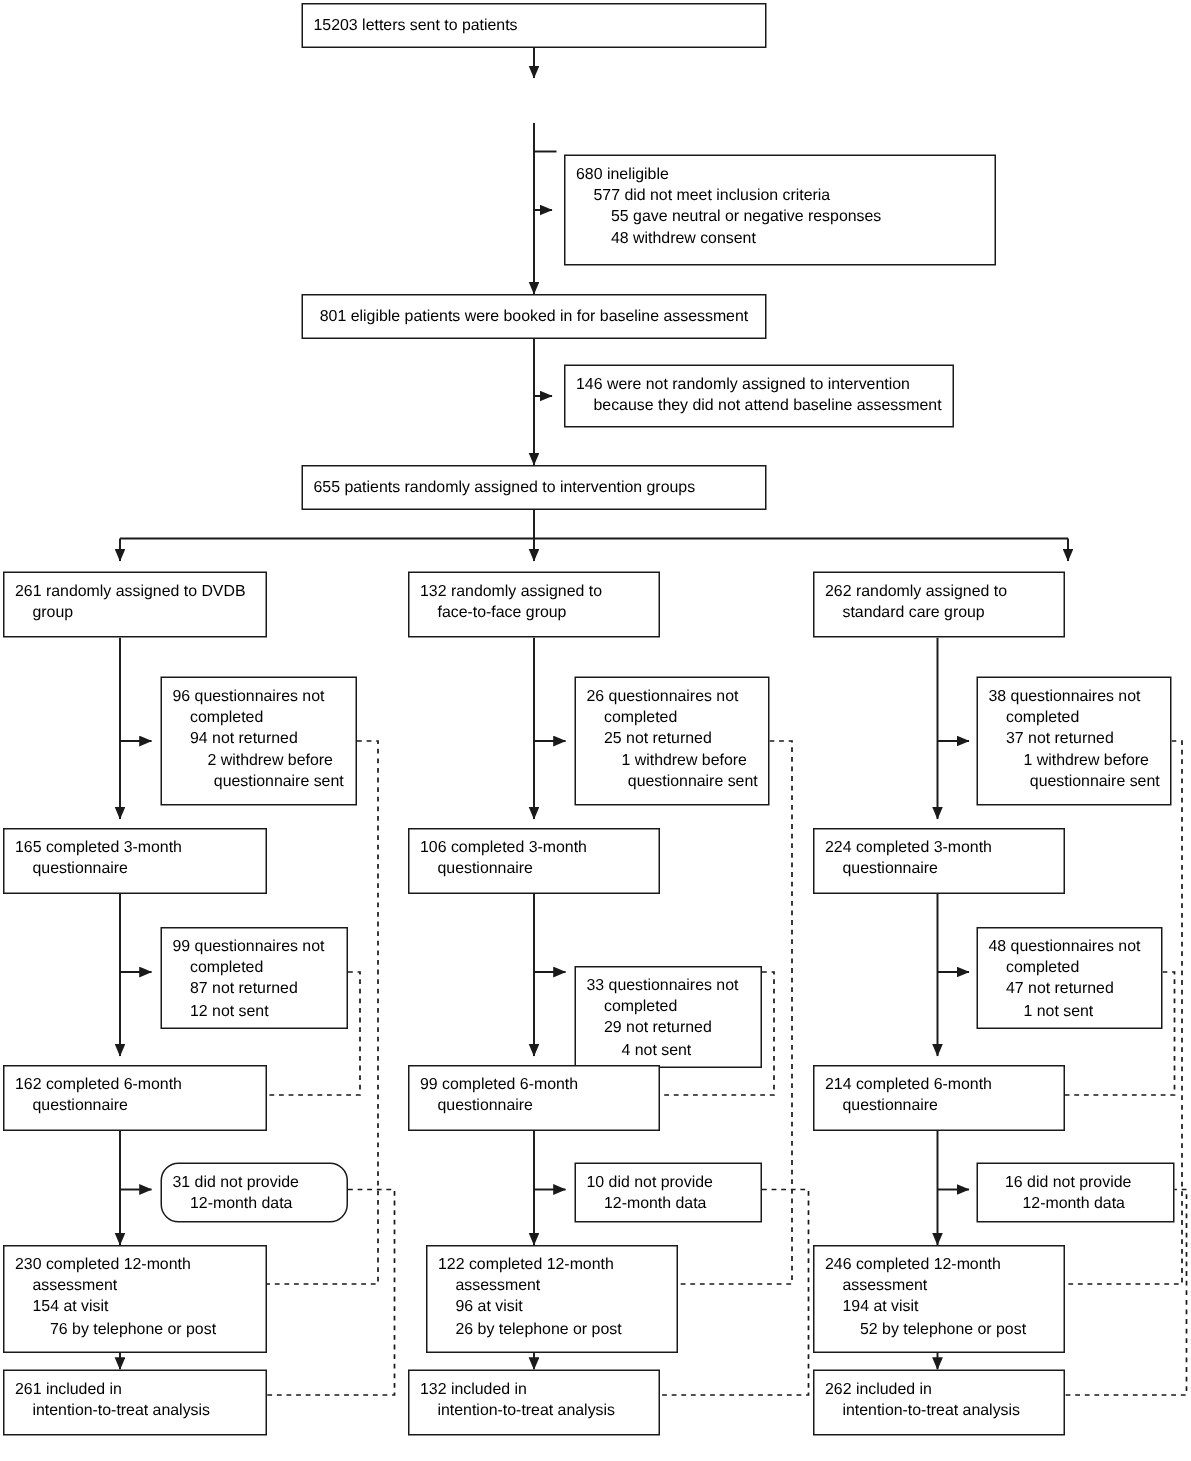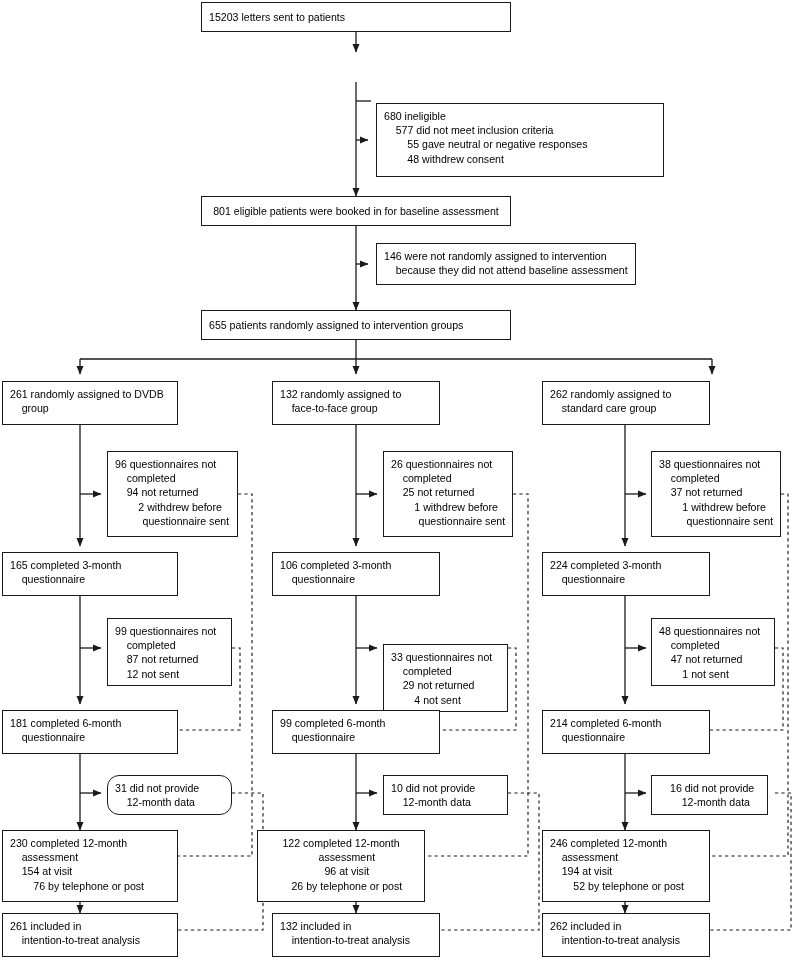--- a/index.html
+++ b/index.html
@@ -131,21 +131,21 @@
 </div>
 
 <div class="box" style="left:107px;top:618px;width:125px;height:68px;">
   <span class="ln">99 questionnaires not</span>
   <span class="ln i1">completed</span>
   <span class="ln i1">87 not returned</span>
   <span class="ln i1">12 not sent</span>
 </div>
 
 <div class="box" style="left:2px;top:710px;width:176px;height:44px;">
-  <span class="ln">181 completed 6-month</span>
+  <span class="ln">162 completed 6-month</span>
   <span class="ln i1">questionnaire</span>
 </div>
 
 <div class="box" style="left:107px;top:775px;width:125px;height:40px;border-radius:12px;">
   <span class="ln">31 did not provide</span>
   <span class="ln i1">12-month data</span>
 </div>
 
 <div class="box" style="left:2px;top:830px;width:176px;height:72px;">
   <span class="ln">230 completed 12-month</span>
@@ -187,21 +187,21 @@
 <div class="box" style="left:272px;top:710px;width:168px;height:44px;">
   <span class="ln">99 completed 6-month</span>
   <span class="ln i1">questionnaire</span>
 </div>
 
 <div class="box" style="left:383px;top:775px;width:125px;height:40px;">
   <span class="ln">10 did not provide</span>
   <span class="ln i1">12-month data</span>
 </div>
 
-<div class="box" style="left:257px;top:830px;width:168px;height:72px;text-align:center;">
+<div class="box" style="left:284px;top:830px;width:168px;height:72px;">
   <span class="ln">122 completed 12-month</span>
   <span class="ln i1">assessment</span>
   <span class="ln i1">96 at visit</span>
   <span class="ln i1">26 by telephone or post</span>
 </div>
 
 <div class="box" style="left:272px;top:913px;width:168px;height:44px;">
   <span class="ln">132 included in</span>
   <span class="ln i1">intention-to-treat analysis</span>
 </div>
@@ -229,21 +229,21 @@
   <span class="ln i1">completed</span>
   <span class="ln i1">47 not returned</span>
   <span class="ln i2">1 not sent</span>
 </div>
 
 <div class="box" style="left:542px;top:710px;width:168px;height:44px;">
   <span class="ln">214 completed 6-month</span>
   <span class="ln i1">questionnaire</span>
 </div>
 
-<div class="box" style="left:651px;top:775px;width:117px;height:40px;padding-left:18px;">
+<div class="box" style="left:651px;top:775px;width:132px;height:40px;padding-left:18px;">
   <span class="ln">16 did not provide</span>
   <span class="ln i1">12-month data</span>
 </div>
 
 <div class="box" style="left:542px;top:830px;width:168px;height:72px;">
   <span class="ln">246 completed 12-month</span>
   <span class="ln i1">assessment</span>
   <span class="ln i1">194 at visit</span>
   <span class="ln i2">52 by telephone or post</span>
 </div>

